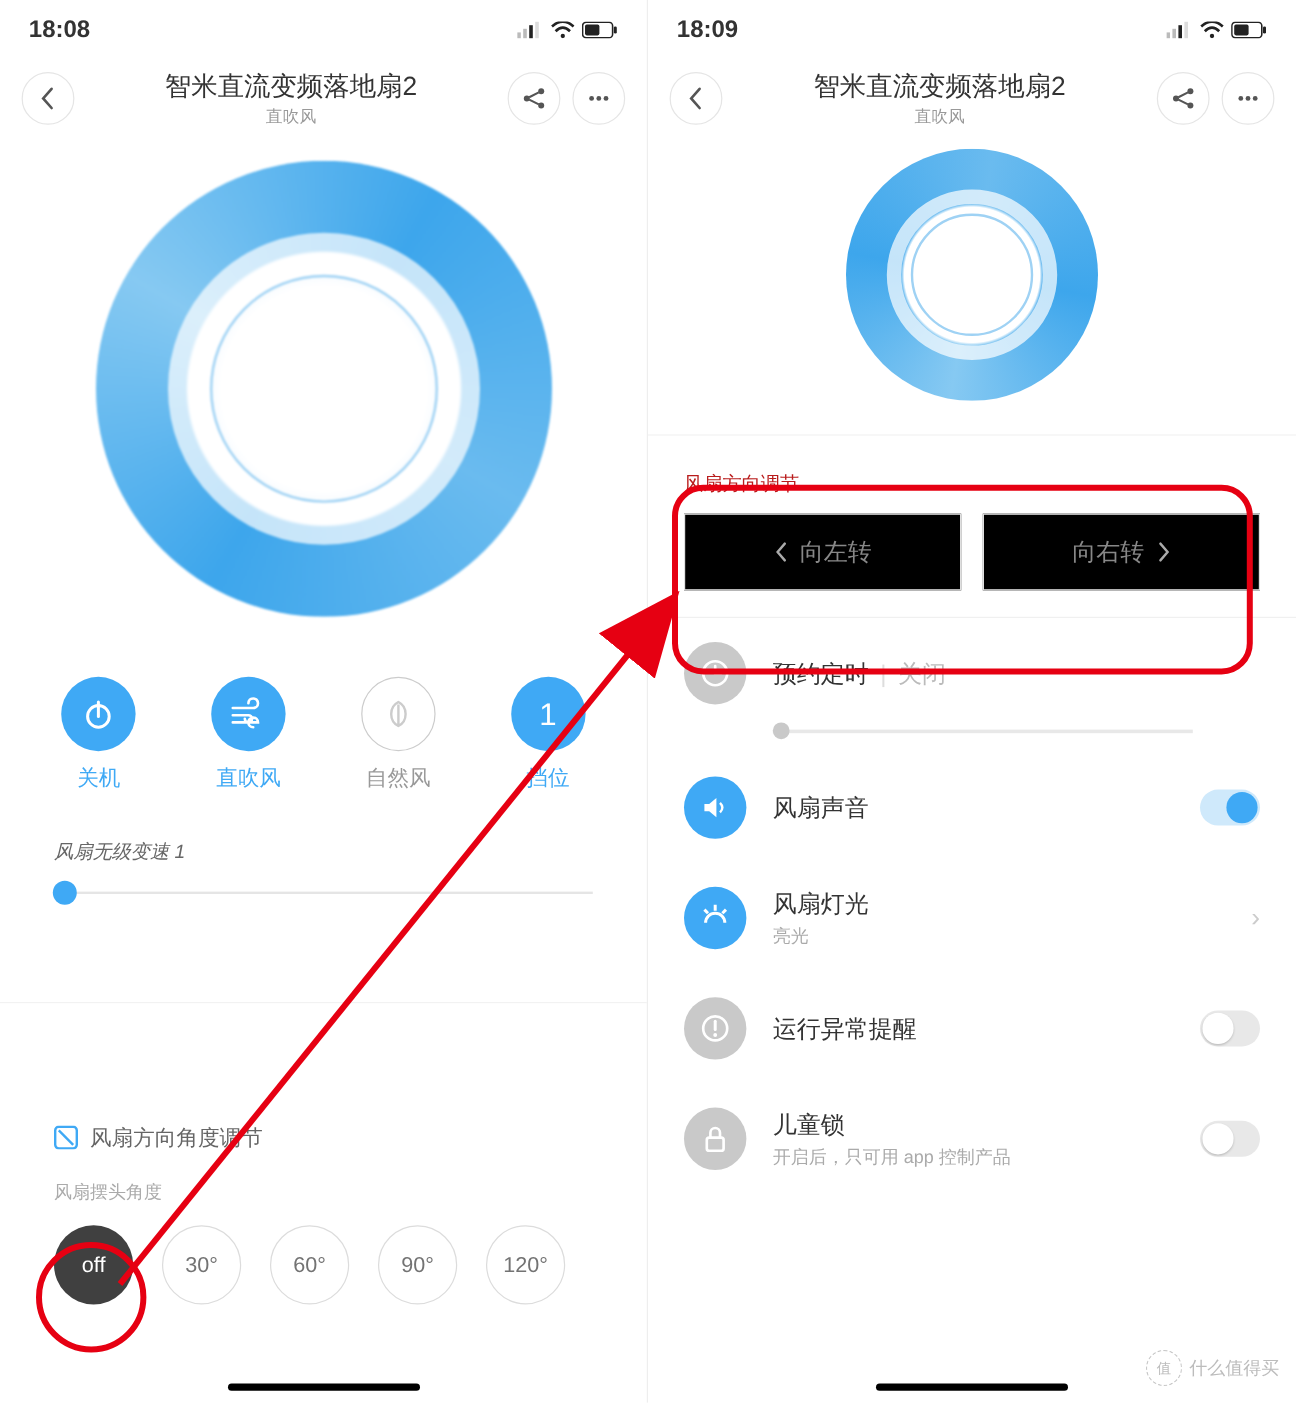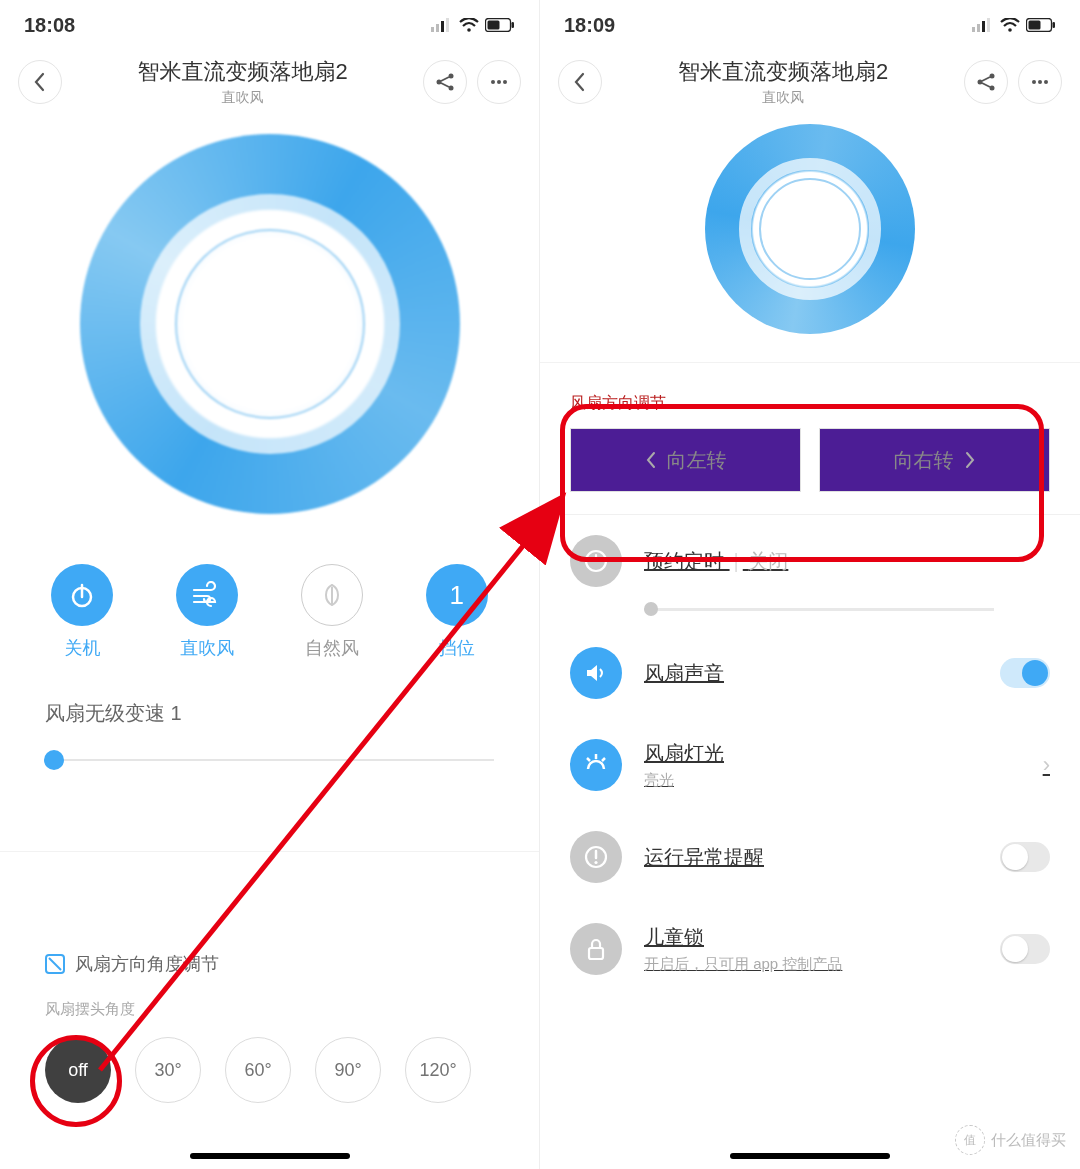--- a/index.html
+++ b/index.html
@@ -86,21 +86,21 @@
     font-size: 26px; color: #fff;
   }
   .mode-ball.active { background: #3fa9f5; }
   .mode-ball.inactive { background: #fff; border: 1.5px solid #ccc; color: #bbb; }
   .mode-label { font-size: 18px; }
   .mode-label.blue { color: #3fa9f5; }
   .mode-label.grey { color: #999; }
 
   
   .slider-block { padding: 40px 45px 0; }
-  .slider-label { font-size: 20px; color: #666; margin-bottom: 32px; }
+  .slider-label { font-size: 16px; color: #666; margin-bottom: 22px; font-style: italic; }
   .slider-track {
     height: 2px; background: #e5e5e5; position: relative;
   }
   .slider-thumb {
     position: absolute; top: 50%; left: 2%;
     width: 20px; height: 20px; border-radius: 50%; background: #3fa9f5;
     transform: translate(-50%,-50%);
   }
 
   
@@ -120,25 +120,25 @@
   
   .home-ind {
     position: absolute; bottom: 10px; left: 50%; transform: translateX(-50%);
     width: 160px; height: 6px; background: #000; border-radius: 4px;
   }
 
   
   .section-label { color: #b91c1c; font-size: 16px; padding: 0 30px; margin-top: 30px; }
   .turn-row { display: flex; gap: 18px; padding: 14px 30px 22px; }
   .turn-btn {
-    flex: 1; height: 64px; border: 1px solid #e0e0e0; background: #4c1d95;
+    flex: 1; height: 64px; border: 1px solid #e0e0e0; background: #000000;
     display: flex; align-items: center; justify-content: center; gap: 10px;
     font-size: 20px; color: #888;
   }
-  .list { border-top: 1px solid #f0f0f0; text-decoration: underline; }
+  .list { border-top: 1px solid #f0f0f0; }
   .list-item {
     display: flex; align-items: center; padding: 20px 30px;
     gap: 22px; position: relative;
   }
   .li-icon {
     width: 52px; height: 52px; border-radius: 50%;
     display: flex; align-items: center; justify-content: center; color: #fff;
   }
   .li-icon.blue { background: #3fa9f5; }
   .li-icon.grey { background: #c9c9c9; }

